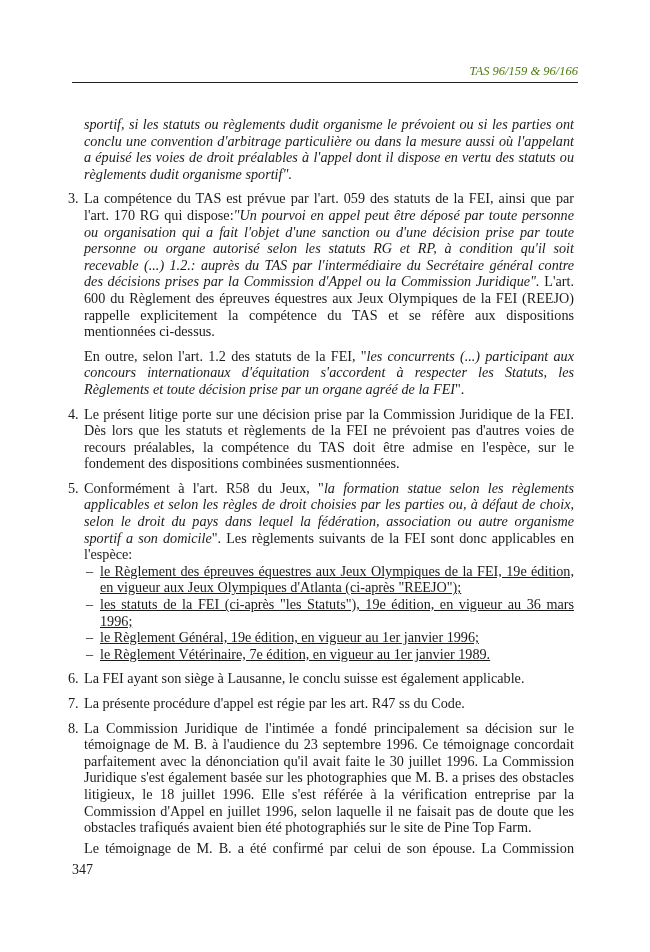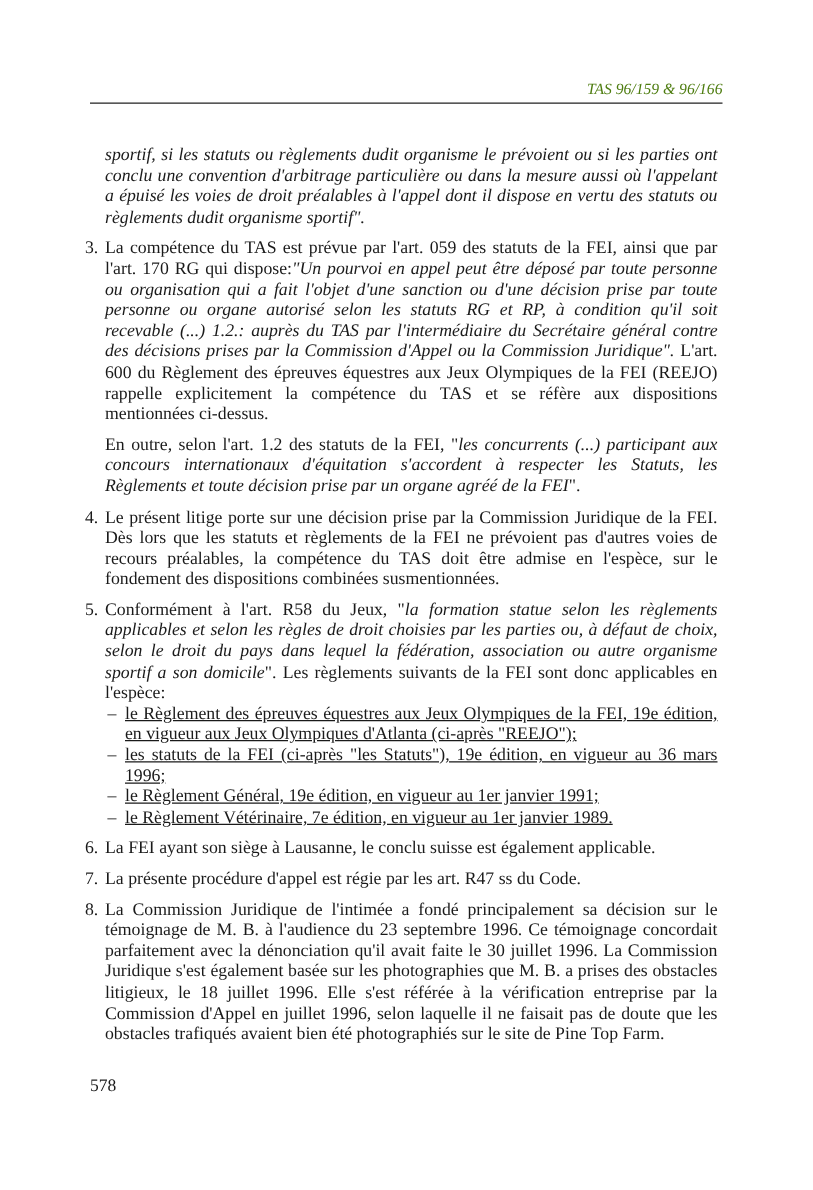--- a/index.html
+++ b/index.html
@@ -123,21 +123,21 @@
         <li>
             <span class="dash">–</span>
             <span class="dtxt">le Règlement des épreuves équestres aux Jeux Olympiques de la FEI, 19e édition, en vigueur aux Jeux Olympiques d'Atlanta (ci-après "REEJO");</span>
           </li>
         <li>
             <span class="dash">–</span>
             <span class="dtxt">les statuts de la FEI (ci-après "les Statuts"), 19e édition, en vigueur au 36 mars 1996;</span>
           </li>
         <li>
             <span class="dash">–</span>
-            <span class="dtxt">le Règlement Général, 19e édition, en vigueur au 1er janvier 1991;</span>
+            <span class="dtxt">le Règlement Général, 19e édition, en vigueur au 1er janvier 1996;</span>
           </li>
         <li>
             <span class="dash">–</span>
             <span class="dtxt">le Règlement Vétérinaire, 7e édition, en vigueur au 1er janvier 1989.</span>
           </li>
       </ul>
     </div>
   </div>
 
   <div class="item">
@@ -147,16 +147,17 @@
 
   <div class="item">
     <span class="num">7.</span>
     <div class="txt">La présente procédure d'appel est régie par les art. R47 ss du Code.</div>
   </div>
 
   <div class="item" style="margin-bottom:4px;">
     <span class="num">8.</span>
     <div class="txt">La Commission Juridique de l'intimée a fondé principalement sa décision sur le témoignage de M. B. à l'audience du 23 septembre 1996. Ce témoignage concordait parfaitement avec la dénonciation qu'il avait faite le 30 juillet 1996. La Commission Juridique s'est également basée sur les photographies que M. B. a prises des obstacles litigieux, le 18 juillet 1996. Elle s'est référée à la vérification entreprise par la Commission d'Appel en juillet 1996, selon laquelle il ne faisait pas de doute que les obstacles trafiqués avaient bien été photographiés sur le site de Pine Top Farm.</div>
   </div>
+  <div class="sub" style="text-align:justify; text-align-last:justify;">Le témoignage de M. B. a été confirmé par celui de son épouse. La Commission</div>
 
 </div>
 
-<div class="page-number">578</div>
+<div class="page-number">347</div>
 
 </body></html>

